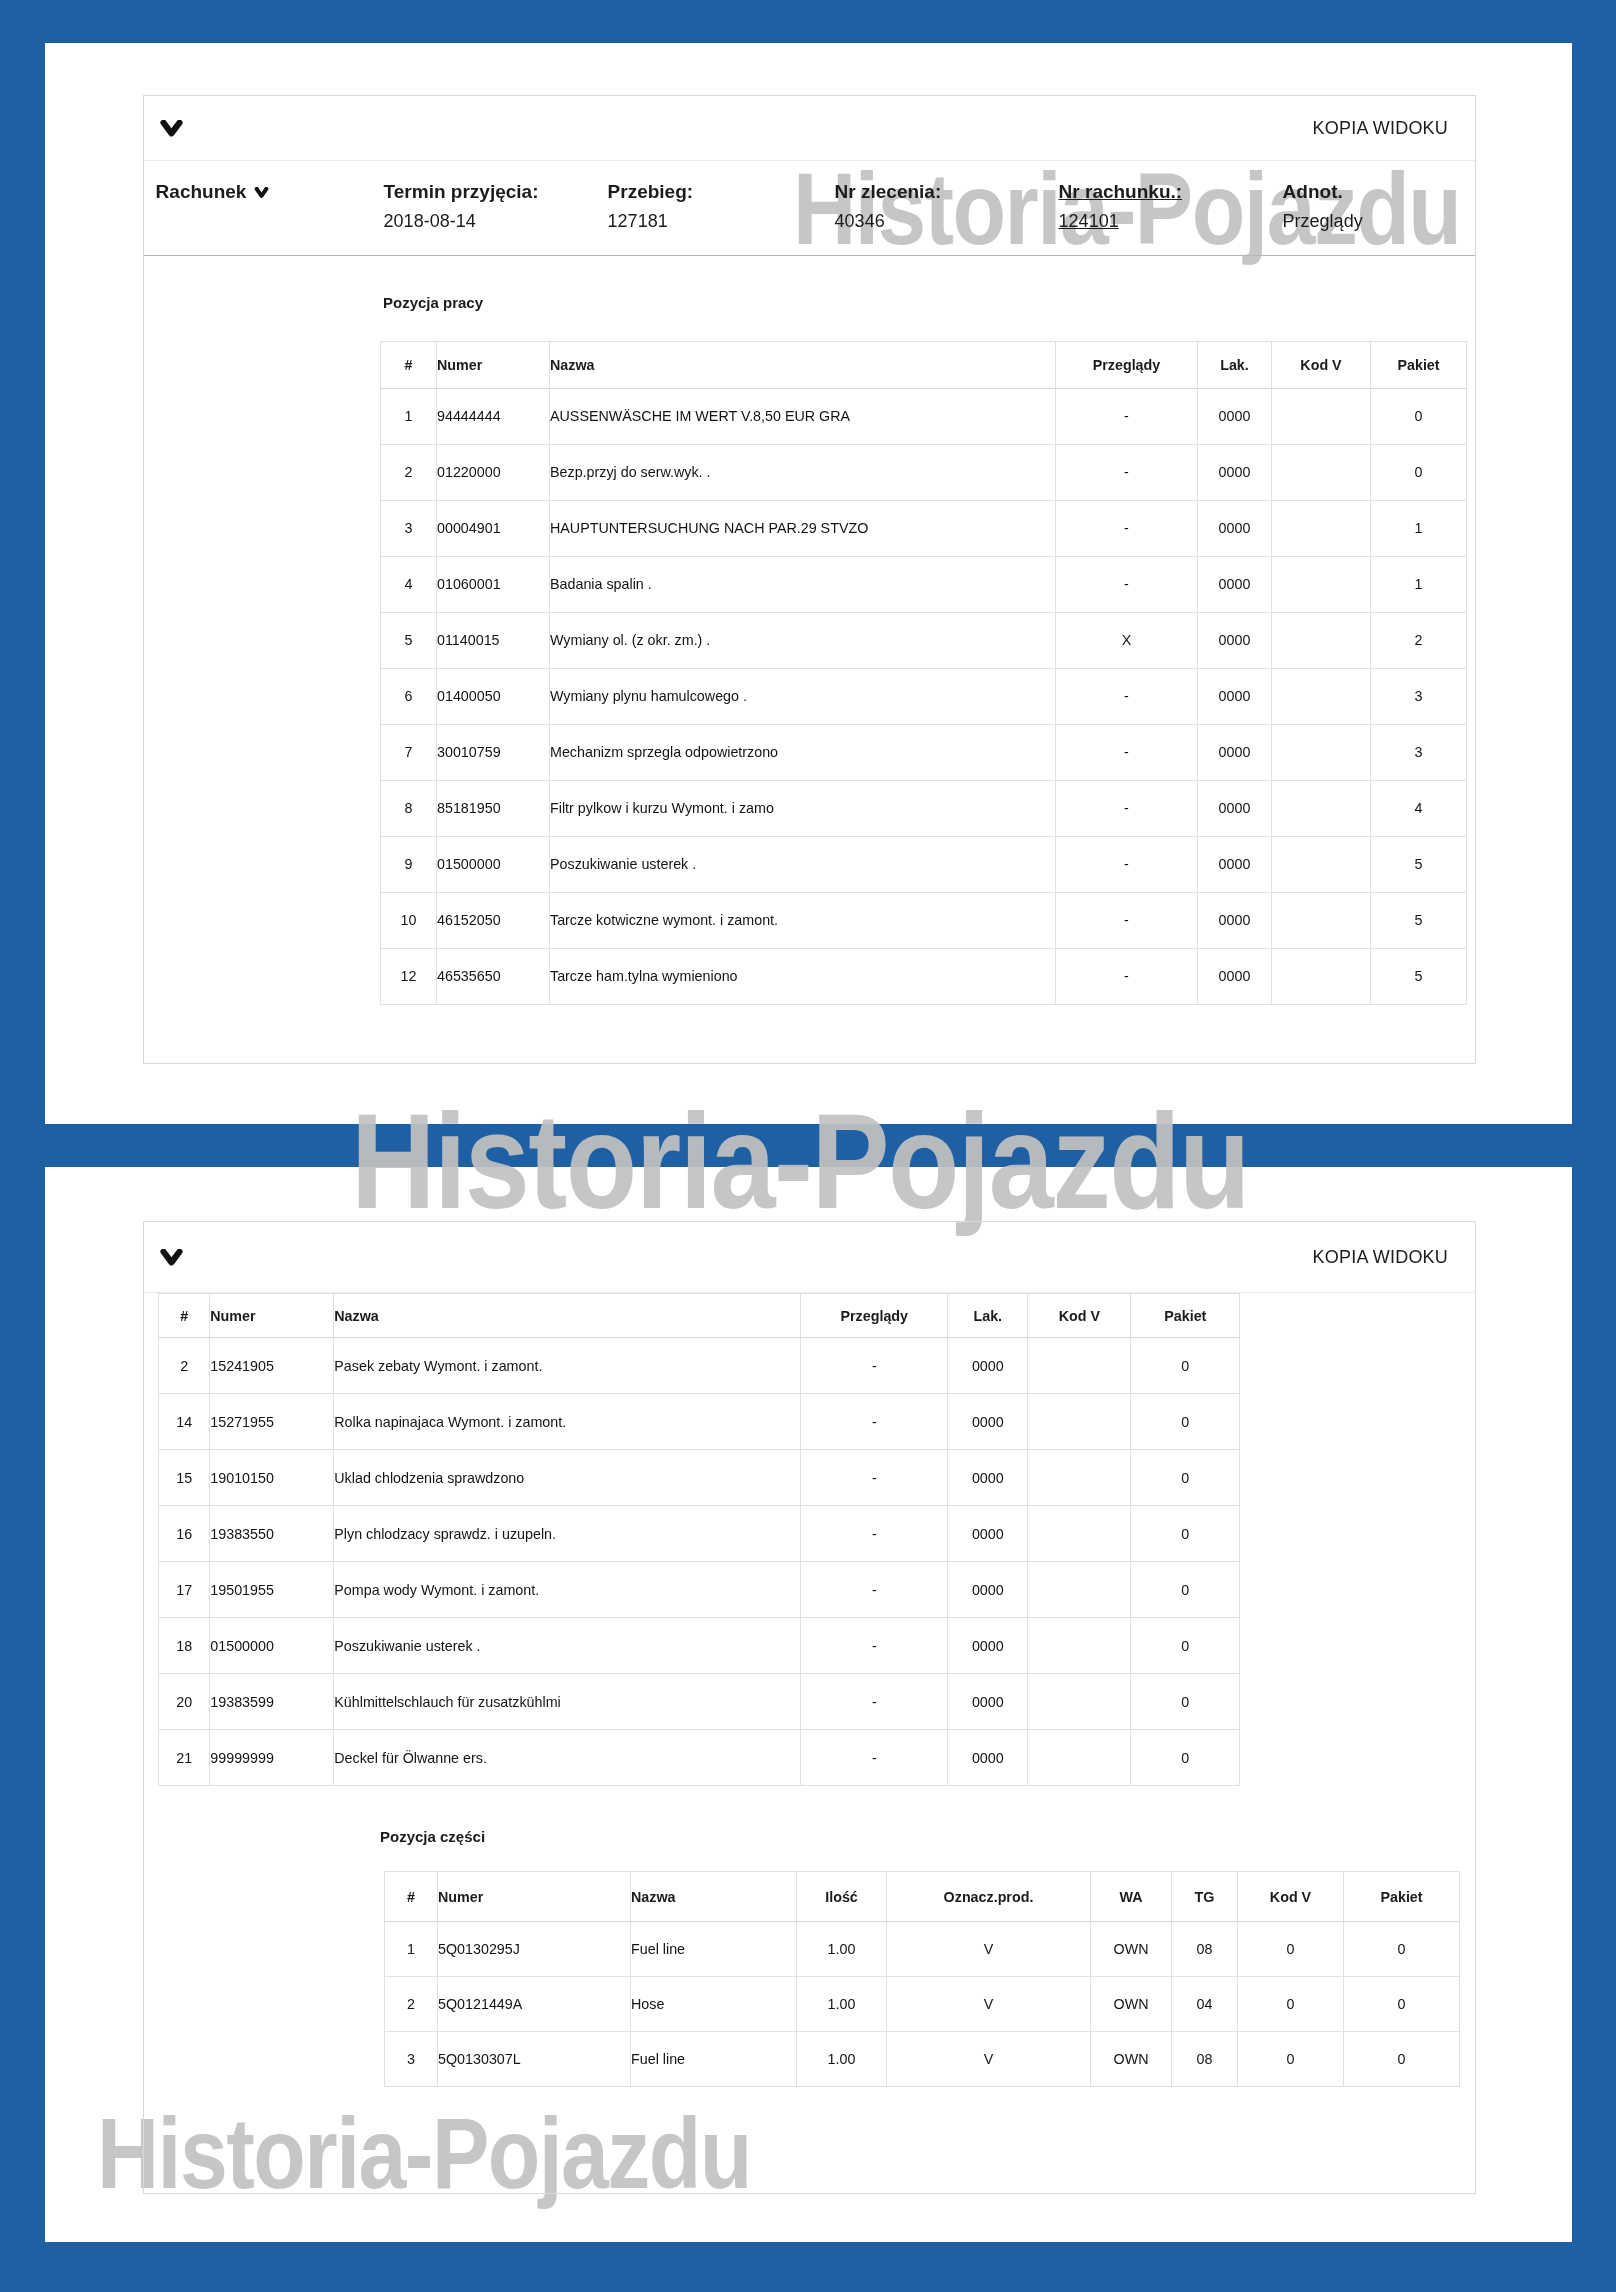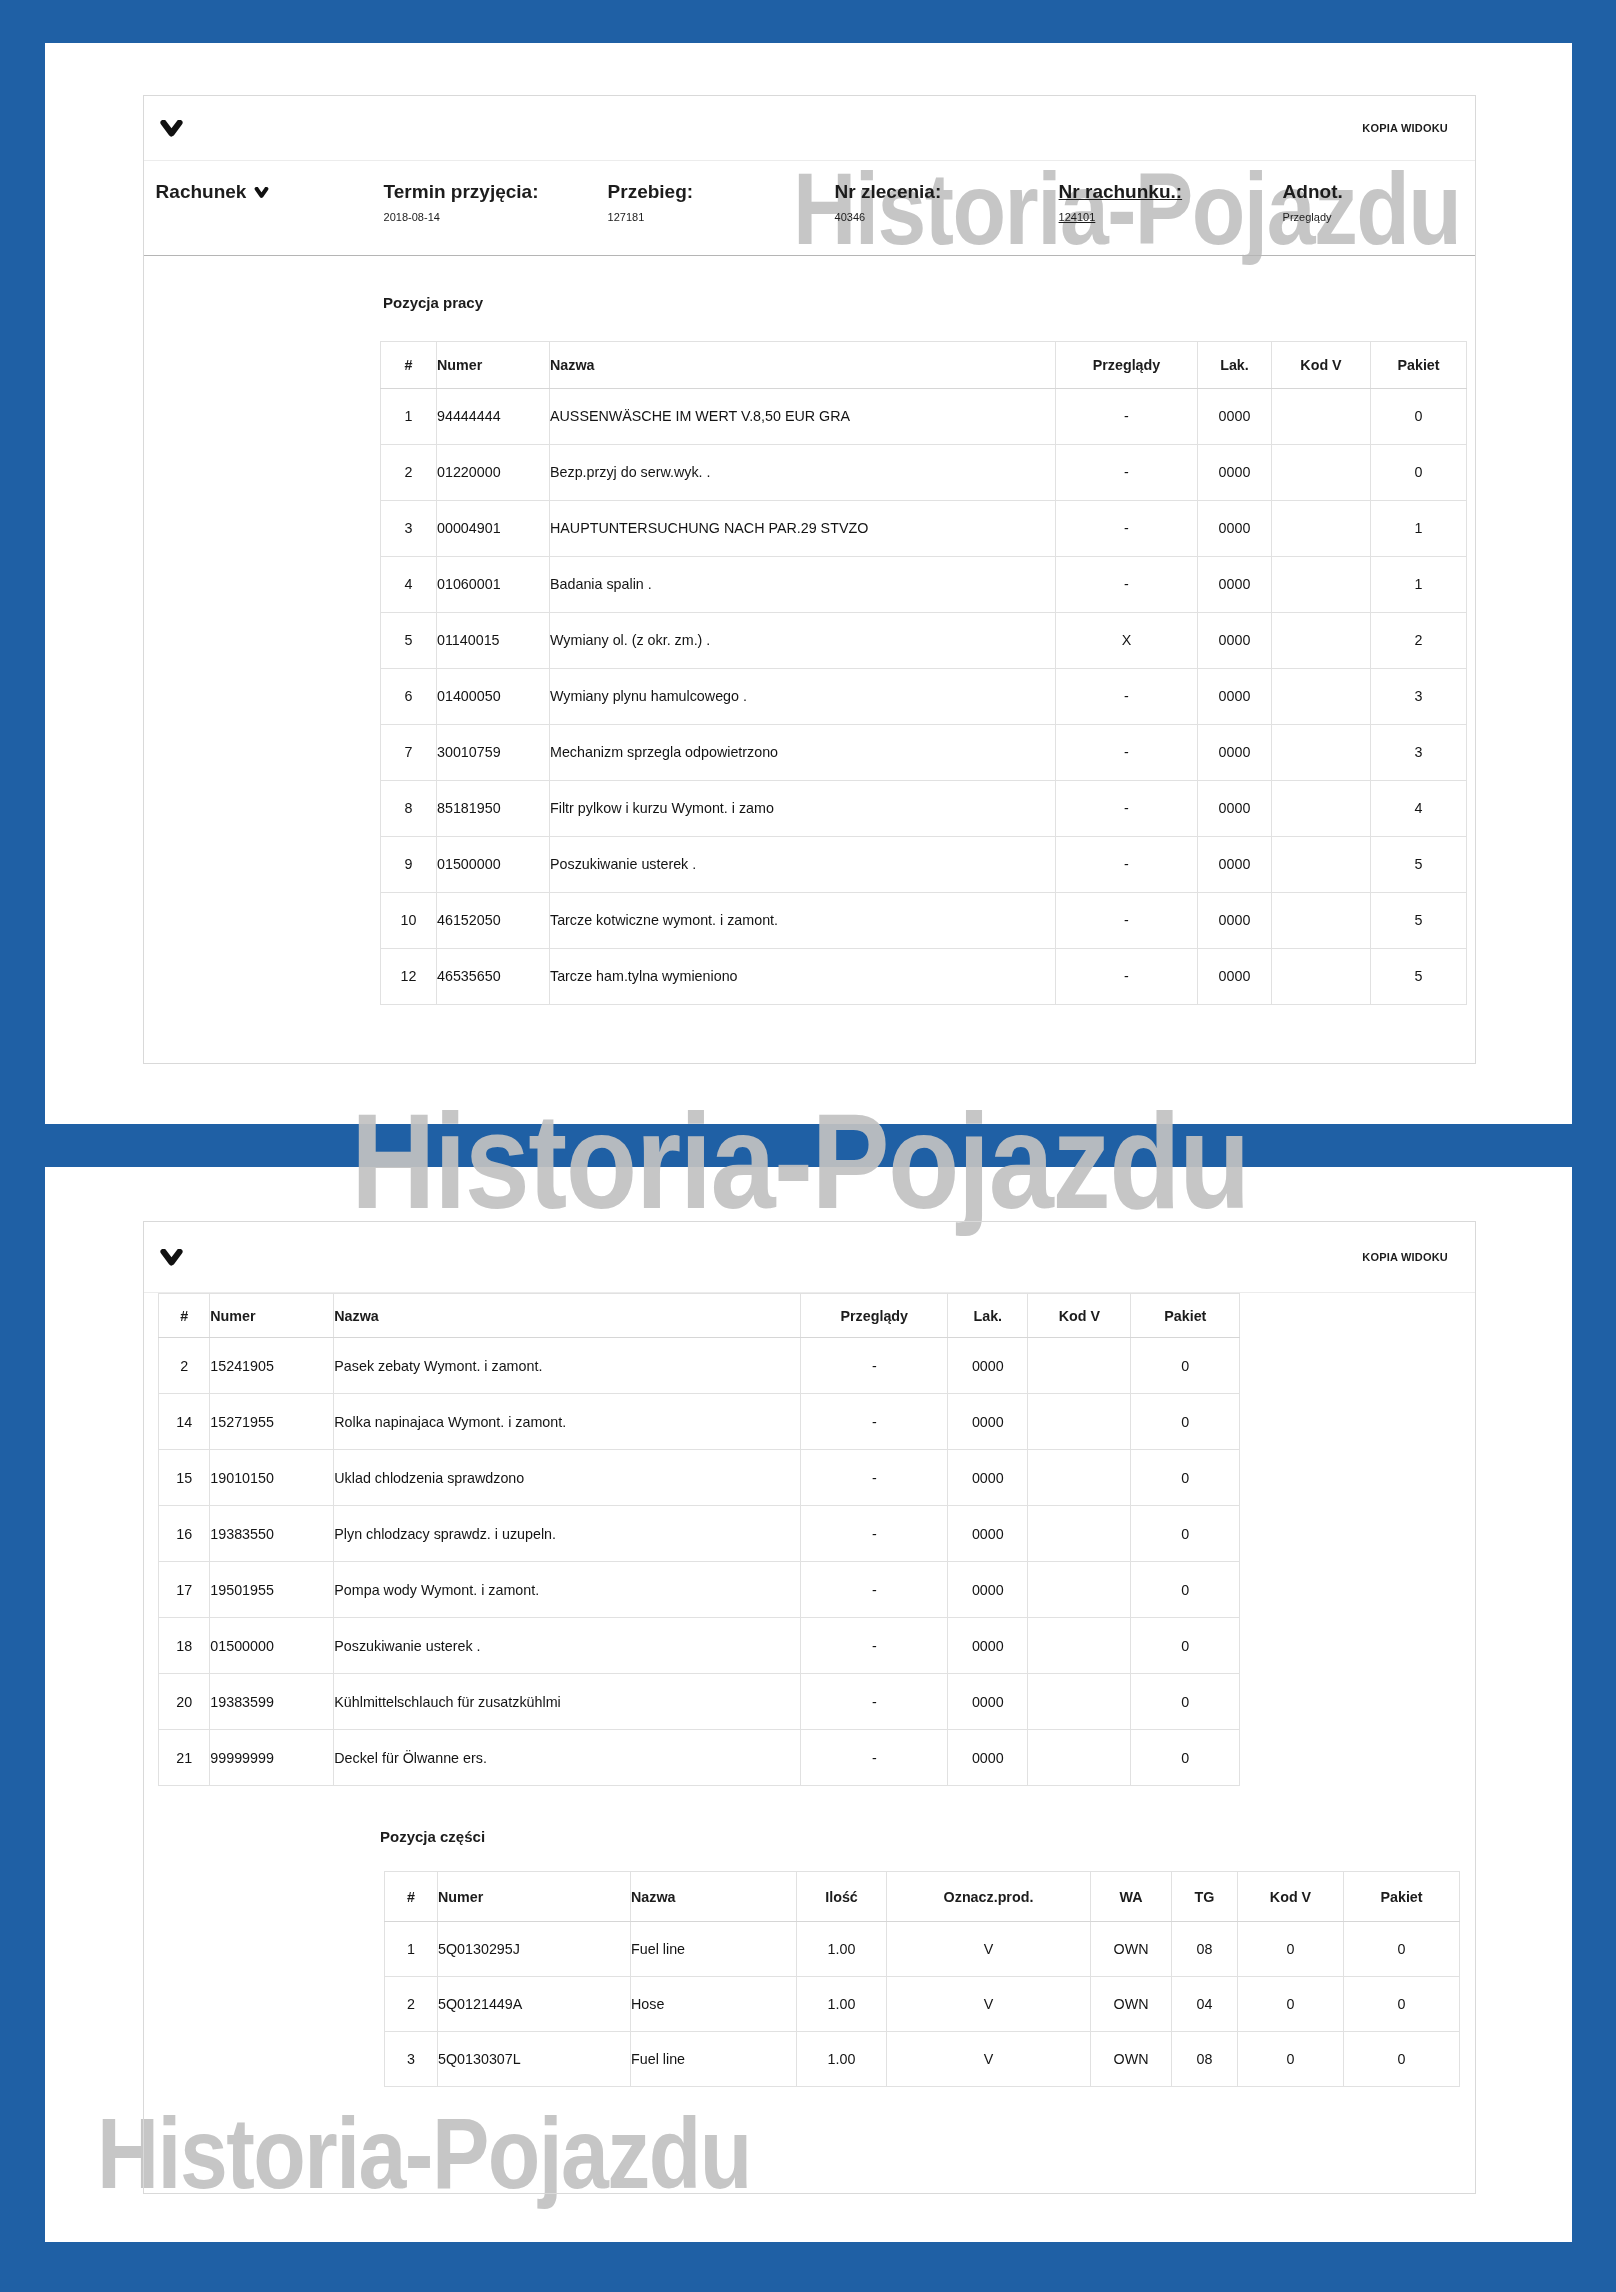--- a/index.html
+++ b/index.html
@@ -33,32 +33,32 @@
   }
   #panel-1 { top:95px;  height:969px; }
   #panel-2 { top:1221px; height:973px; }
 
   .panel-header {
     display:flex; align-items:center; justify-content:space-between;
     padding:0 27px 0 16px; border-bottom:0.9px solid #ececec;
   }
   #panel-1 .panel-header { height:65px; }
   #panel-2 .panel-header { height:71px; }
-  .copy-label { font-size:11px; font-weight:bold; letter-spacing:0.2px; }
+  .copy-label { font-size:18px; font-weight:normal; letter-spacing:0.2px; }
 
   .chevron-lg { width:23px; height:17px; display:block; }
   .chevron-sm { width:15px; height:11.6px; display:inline-block; margin-left:8px; vertical-align:-0.9px; }
 
   .fields-row {
     display:flex; height:95px; padding:19.7px 0 0 11.6px;
     border-bottom:1.8px solid #b5b5b5;
   }
   .field { flex:0 0 auto; }
   .field-label { font-size:19px; font-weight:bold; }
-  .field-value { font-size:11px; margin-top:8px; }
+  .field-value { font-size:18px; margin-top:8px; }
   #field-doc   { width:228px; }
   #field-date  { width:224px; }
   #field-mileage { width:227px; }
   #field-order { width:224px; }
   #field-invoice { width:224px;text-decoration:underline; }
 
   .section-title { font-size:15px; font-weight:bold; }
   #work-title  { margin:38px 0 0 239px; }
   #parts-title { margin:42px 0 0 236px; }
 

